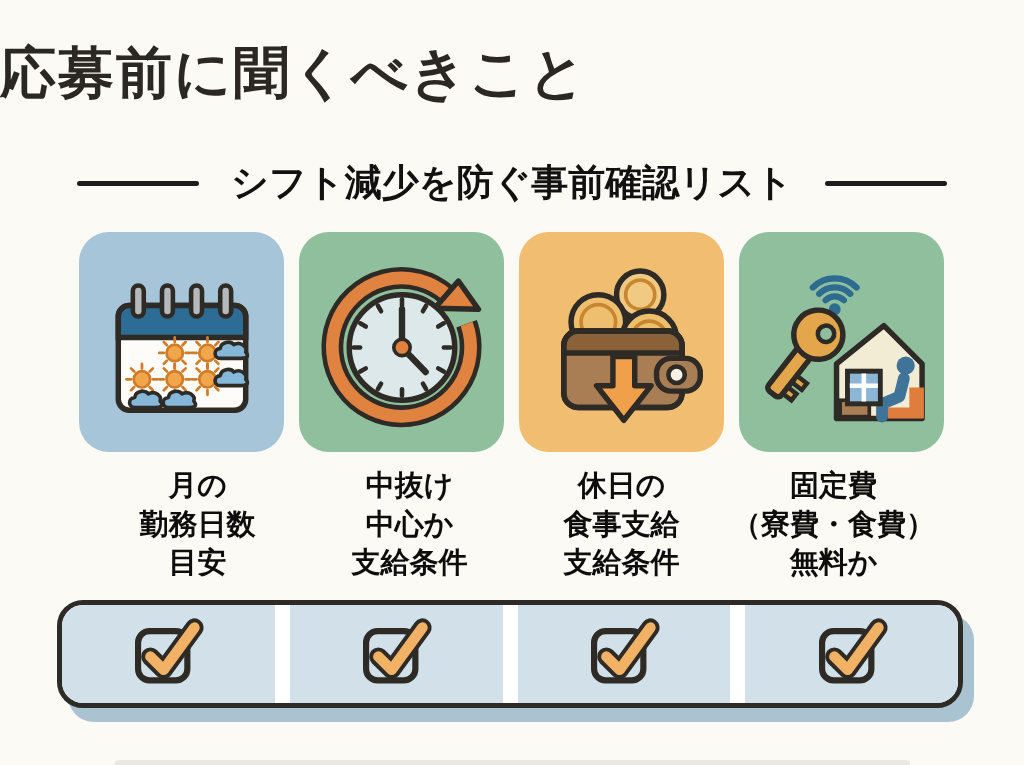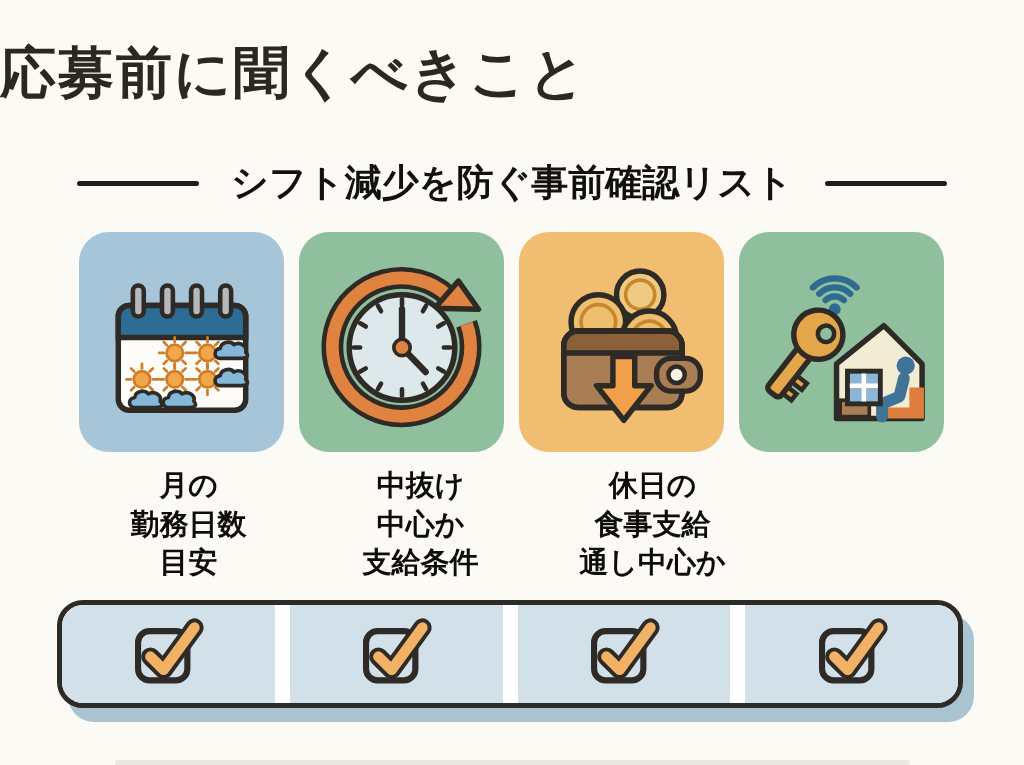--- a/index.html
+++ b/index.html
@@ -24,21 +24,21 @@
   .cards-row { position:absolute; left:79px; top:232px; display:flex; gap:15px; }
   .card-icon {
     width:205px; height:220px; border-radius:30px;
     display:flex; align-items:center; justify-content:center;
   }
   .card-icon svg { width:182px; height:194px; }
   .bg-blue   { background:#a6c5d8; }
   .bg-green  { background:#8fbf9d; }
   .bg-orange { background:#f1bd71; }
 
-  .labels-row { position:absolute; left:86px; top:466px; display:flex; gap:27px; }
+  .labels-row { position:absolute; left:95px; top:466px; display:flex; gap:7px; }
   .card-label {
     width:205px; text-align:center;
     font-size:29px; font-weight:800; line-height:1.33;
     white-space:pre-line; color:#0e0d0c;
   }
 
   .checklist {
     position:absolute; left:57px; top:600px;
     width:896px; height:98px;
     background:#ffffff;
@@ -185,21 +185,24 @@
 
 <div class="labels-row">
   <div class="card-label">月の
 勤務日数
 目安</div>
   <div class="card-label">中抜け
 中心か
 支給条件</div>
   <div class="card-label">休日の
 食事支給
-通し中心か</div>
+支給条件</div>
+  <div class="card-label">固定費
+（寮費・食費）
+無料か</div>
 </div>
 
 <div class="checklist">
   <div class="check-panel">
     <svg viewBox="0 0 100 100">
       <rect x="16" y="24" width="56" height="56" rx="13" fill="none" stroke="#2e2a25" stroke-width="7"></rect>
       <path d="M30 53 L45 68 L80 20" fill="none" stroke="#2e2a25" stroke-width="21" stroke-linecap="round" stroke-linejoin="round"></path>
       <path d="M30 53 L45 68 L80 20" fill="none" stroke="#f2b266" stroke-width="12" stroke-linecap="round" stroke-linejoin="round"></path>
     </svg>
   </div>

